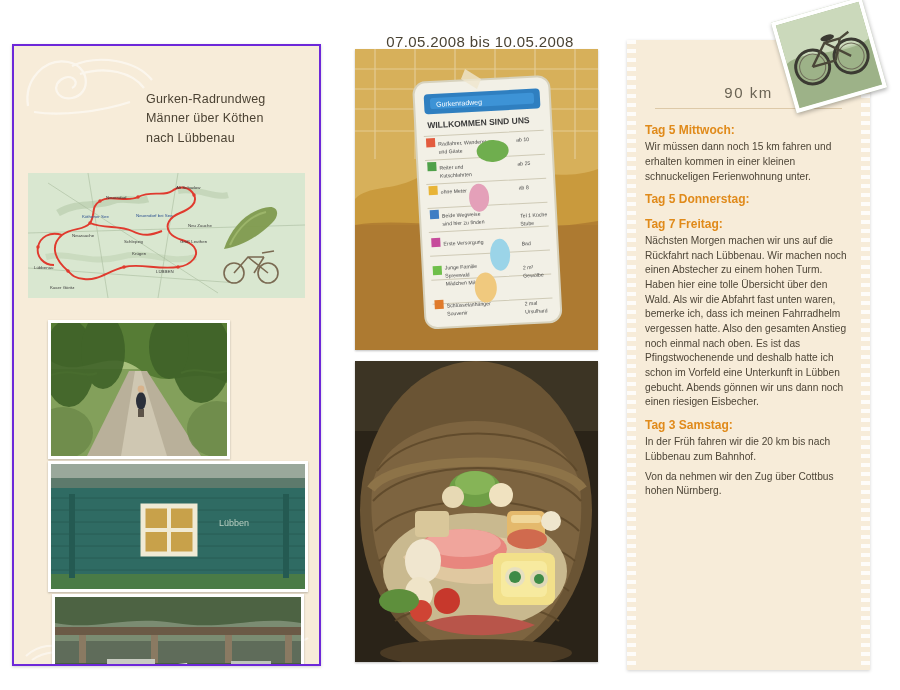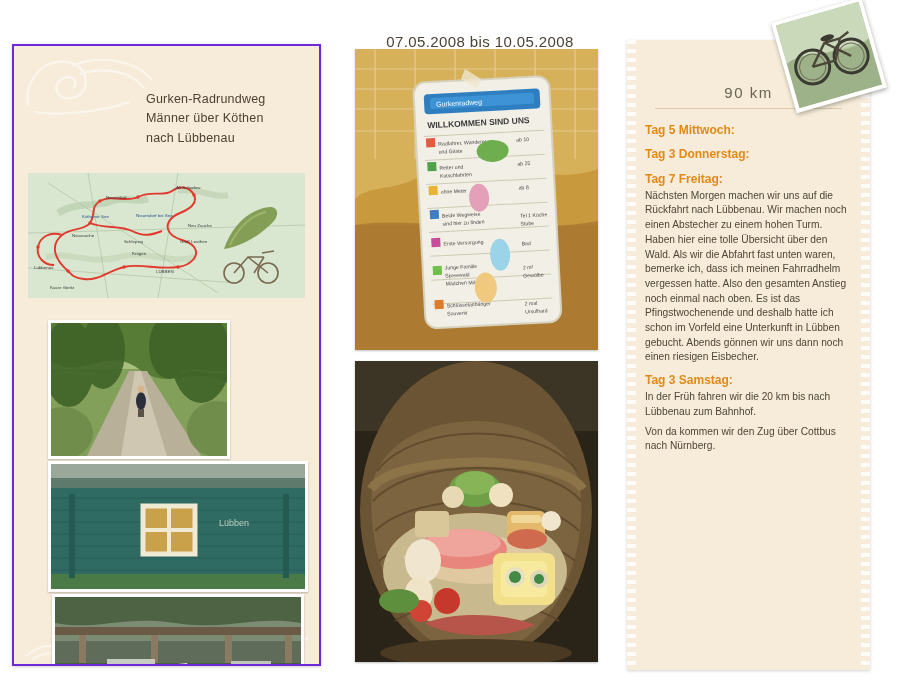--- a/index.html
+++ b/index.html
@@ -458,29 +458,30 @@
 
   <div class="right-panel">
     <div class="edge l"></div>
     <div class="edge r"></div>
 
     <div class="km-title">90 km</div>
     <div class="km-underline"></div>
 
     <div class="diary">
       <div class="day">Tag 5 Mittwoch:</div>
-
-      <div class="day">Tag 3 Donnerstag:</div>
+      <p>Wir müssen dann noch 15 km fahren und erhalten kommen in einer kleinen schnuckeligen Ferienwohnung unter.</p>
+
+      <div class="day">Tag 5 Donnerstag:</div>
 
       <div class="day">Tag 7 Freitag:</div>
       <p>Nächsten Morgen machen wir uns auf die Rückfahrt nach Lübbenau. Wir machen noch einen Abstecher zu einem hohen Turm. Haben hier eine tolle Übersicht über den Wald. Als wir die Abfahrt fast unten  waren, bemerke ich, dass ich meinen Fahrradhelm vergessen hatte. Also den gesamten Anstieg noch einmal nach oben. Es ist das Pfingstwochenende und deshalb hatte ich schon im Vorfeld eine Unterkunft in Lübben gebucht. Abends gönnen wir uns dann noch einen riesigen Eisbecher.</p>
 
       <div class="day">Tag 3 Samstag:</div>
       <p>In der Früh fahren wir die 20 km bis nach Lübbenau zum Bahnhof.</p>
-      <p>Von da kommen wir den Zug über Cottbus nach Nürnberg.</p>
+      <p>Von da nehmen wir den Zug über Cottbus hohen Nürnberg.</p>
     </div>
   </div>
 
   <div id="photo-stamp">
     <svg viewBox="0 0 86 86" width="86" height="86">
       <rect width="86" height="86" fill="#b9cbA6"></rect>
       <rect width="86" height="40" fill="#cbd9bb"></rect>
       <path d="M0 40 C 20 30 60 50 86 38 V86 H0 Z" fill="#9db288"></path>
       <g fill="none" stroke="#3b3a32" stroke-width="3">
         <circle cx="24" cy="50" r="17"></circle>

